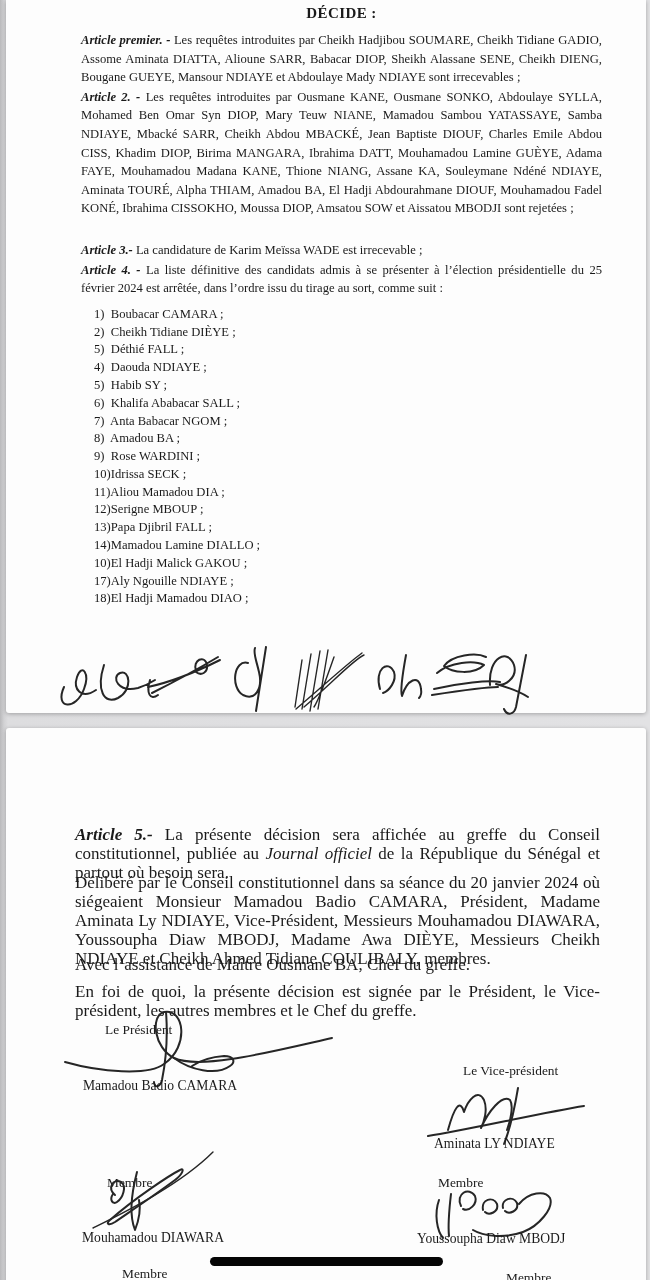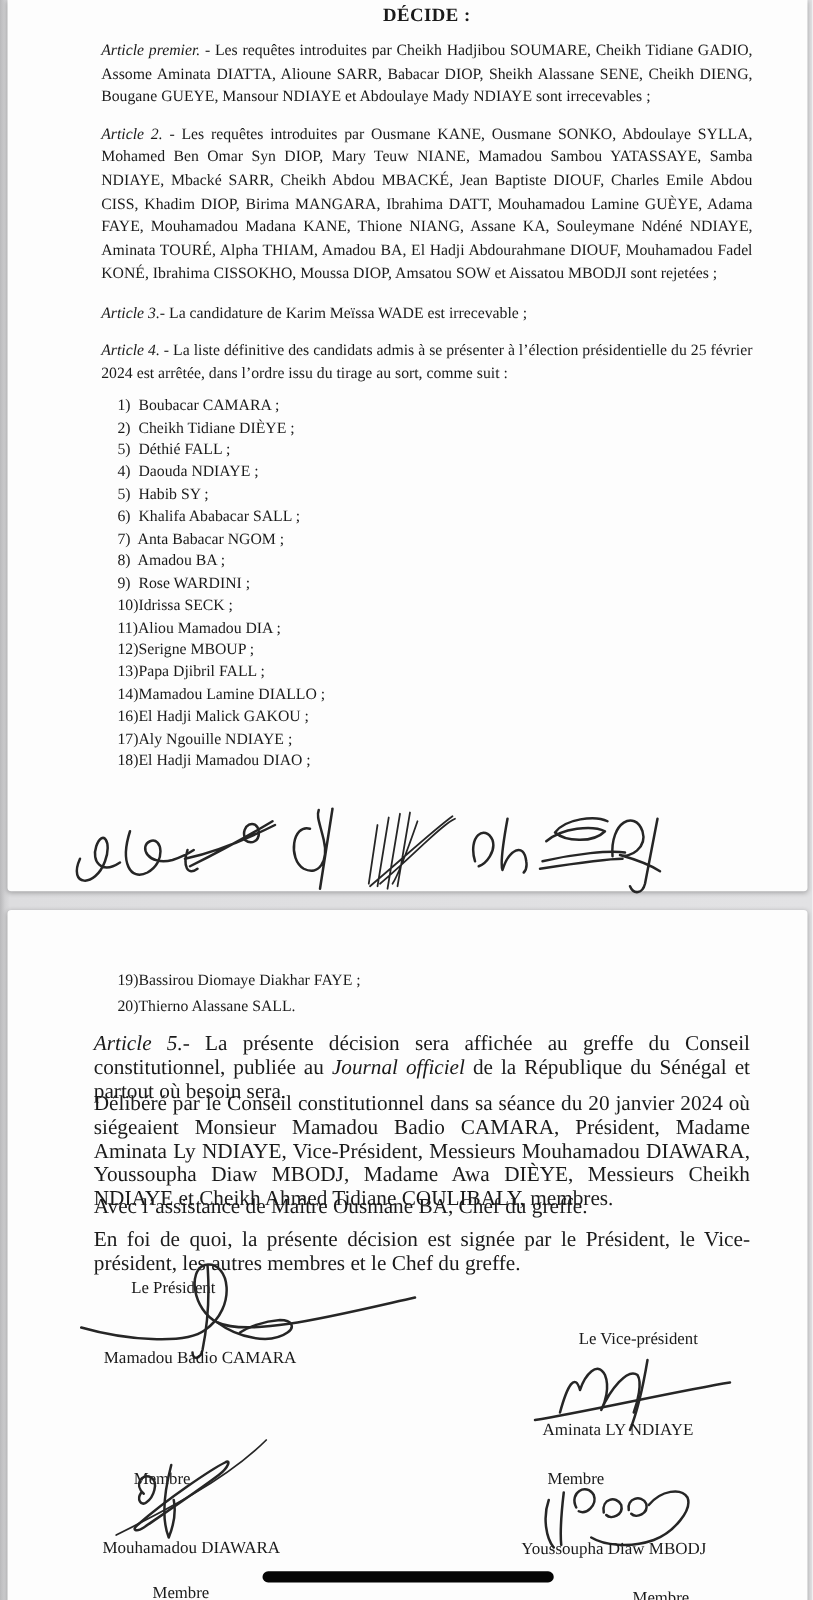--- a/index.html
+++ b/index.html
@@ -16,24 +16,24 @@
   #page1{top:0;height:713px;border-radius:0 0 3px 3px;}
   #page2{top:728px;height:600px;border-radius:3px;}
   .content{position:absolute;left:75px;right:44px;top:0;}
   .decide-heading{
     text-align:center;font-weight:bold;font-size:15px;letter-spacing:.4px;
     margin:5px 0 0 0;
   }
   .para{
     font-size:12.6px;line-height:18.6px;text-align:justify;margin:0;
   }
-  .lead{font-weight:normal;font-style:italic;}
+  .lead{font-weight:bold;font-style:italic;}
   .mt1{margin-top:9px;}
-  .mt2{margin-top:11px;}
-  .mt3{margin-top:13px;}
+  .mt2{margin-top:1px;}
+  .mt3{margin-top:23px;}
   .candidates{margin-top:8px;margin-left:13px;}
   .candidate{
     font-size:12.6px;line-height:17.8px;white-space:pre-wrap;
   }
   .candidate.p2{line-height:21px;}
   .sig-svg{position:absolute;overflow:visible;}
   .sig-svg path{fill:none;stroke:#262626;stroke-width:2;stroke-linecap:round;stroke-linejoin:round;}
   .sig-svg path.thin{stroke-width:1.4;}
   .abs{position:absolute;margin:0;}
   .sig-title{font-size:13.4px;}
@@ -68,43 +68,39 @@
       <div class="candidate">5)  Habib SY ;</div>
       <div class="candidate">6)  Khalifa Ababacar SALL ;</div>
       <div class="candidate">7)  Anta Babacar NGOM ;</div>
       <div class="candidate">8)  Amadou BA ;</div>
       <div class="candidate">9)  Rose WARDINI ;</div>
       <div class="candidate">10)Idrissa SECK ;</div>
       <div class="candidate">11)Aliou Mamadou DIA ;</div>
       <div class="candidate">12)Serigne MBOUP ;</div>
       <div class="candidate">13)Papa Djibril FALL ;</div>
       <div class="candidate">14)Mamadou Lamine DIALLO ;</div>
-      <div class="candidate">16)El Hadji Malick GAKOU ;</div>
+      <div class="candidate">10)El Hadji Malick GAKOU ;</div>
       <div class="candidate">17)Aly Ngouille NDIAYE ;</div>
       <div class="candidate">18)El Hadji Mamadou DIAO ;</div>
     </div>
   </div>
 
   <svg class="sig-svg" style="left:44px;top:645px;" width="510" height="68" viewBox="0 0 510 68">
     <path d="M14,42 C4,64 26,66 34,44 C40,28 32,18 27,32 C23,44 31,55 46,45 M54,20 C46,45 54,60 68,53 C83,45 80,24 70,28 C61,32 68,48 88,43 C97,40 102,37 105,35 M100,35 C96,48 100,56 108,50"></path>
     <path d="M102,48 C130,34 158,18 168,12 M98,42 C126,36 156,22 170,15 M146,26 C142,15 155,9 157,20 C158,28 151,31 146,27"></path>
     <path d="M198,18 C184,14 180,42 193,50 C205,56 213,44 209,27 C206,14 203,8 205,3 M216,2 C212,28 208,54 206,66"></path>
     <path class="thin" d="M252,15 L245,62 M261,9 L252,64 M270,6 L260,66 M278,5 L268,64 M284,12 C275,38 268,56 264,62 M246,64 C272,42 298,18 312,8 M254,62 C280,40 304,14 314,10"></path>
     <path d="M330,44 C324,24 338,14 344,27 C347,36 339,46 333,48 M356,10 C352,32 350,46 352,51 C357,35 369,28 371,44 C372,50 370,52 369,53"></path>
     <path d="M384,44 C410,38 438,35 450,37 M387,28 C400,17 424,15 434,20 C424,30 402,28 394,21 C402,10 426,7 436,12 M382,50 C408,46 436,42 448,42"></path>
     <path d="M440,40 C438,12 458,3 464,20 C468,33 454,42 446,39 M446,39 C460,43 472,48 478,52 M476,10 L466,62 C464,70 457,71 454,64"></path>
   </svg>
 </div>
 
 <div class="page" id="page2">
 
-  <div class="p2-candidates">
-    <div class="candidate p2">19)Bassirou Diomaye Diakhar FAYE ;</div>
-    <div class="candidate p2">20)Thierno Alassane SALL.</div>
-  </div>
 
   <p class="p2para" style="top:97px;"><span class="lead">Article 5.-</span><span> La présente décision sera affichée au greffe du Conseil constitutionnel, publiée au </span><span style="font-style:italic">Journal officiel</span><span> de la République du Sénégal et partout où besoin sera.</span></p>
 
   <p class="p2para" style="top:145px;">Délibéré par le Conseil constitutionnel dans sa séance du 20 janvier 2024 où siégeaient Monsieur Mamadou Badio CAMARA, Président, Madame Aminata Ly NDIAYE, Vice-Président, Messieurs Mouhamadou DIAWARA, Youssoupha Diaw MBODJ, Madame Awa DIÈYE, Messieurs Cheikh NDIAYE et Cheikh Ahmed Tidiane COULIBALY, membres.</p>
 
   <p class="p2para" style="top:254px;">En foi de quoi, la présente décision est signée par le Président, le Vice-président, les autres membres et le Chef du greffe.</p>
 
   <p class="p2para" style="top:227px;">Avec l’assistance de Maître Ousmane BA, Chef du greffe.</p>
 
   <p class="abs sig-title" style="left:99px;top:294px;">Le Président</p>

